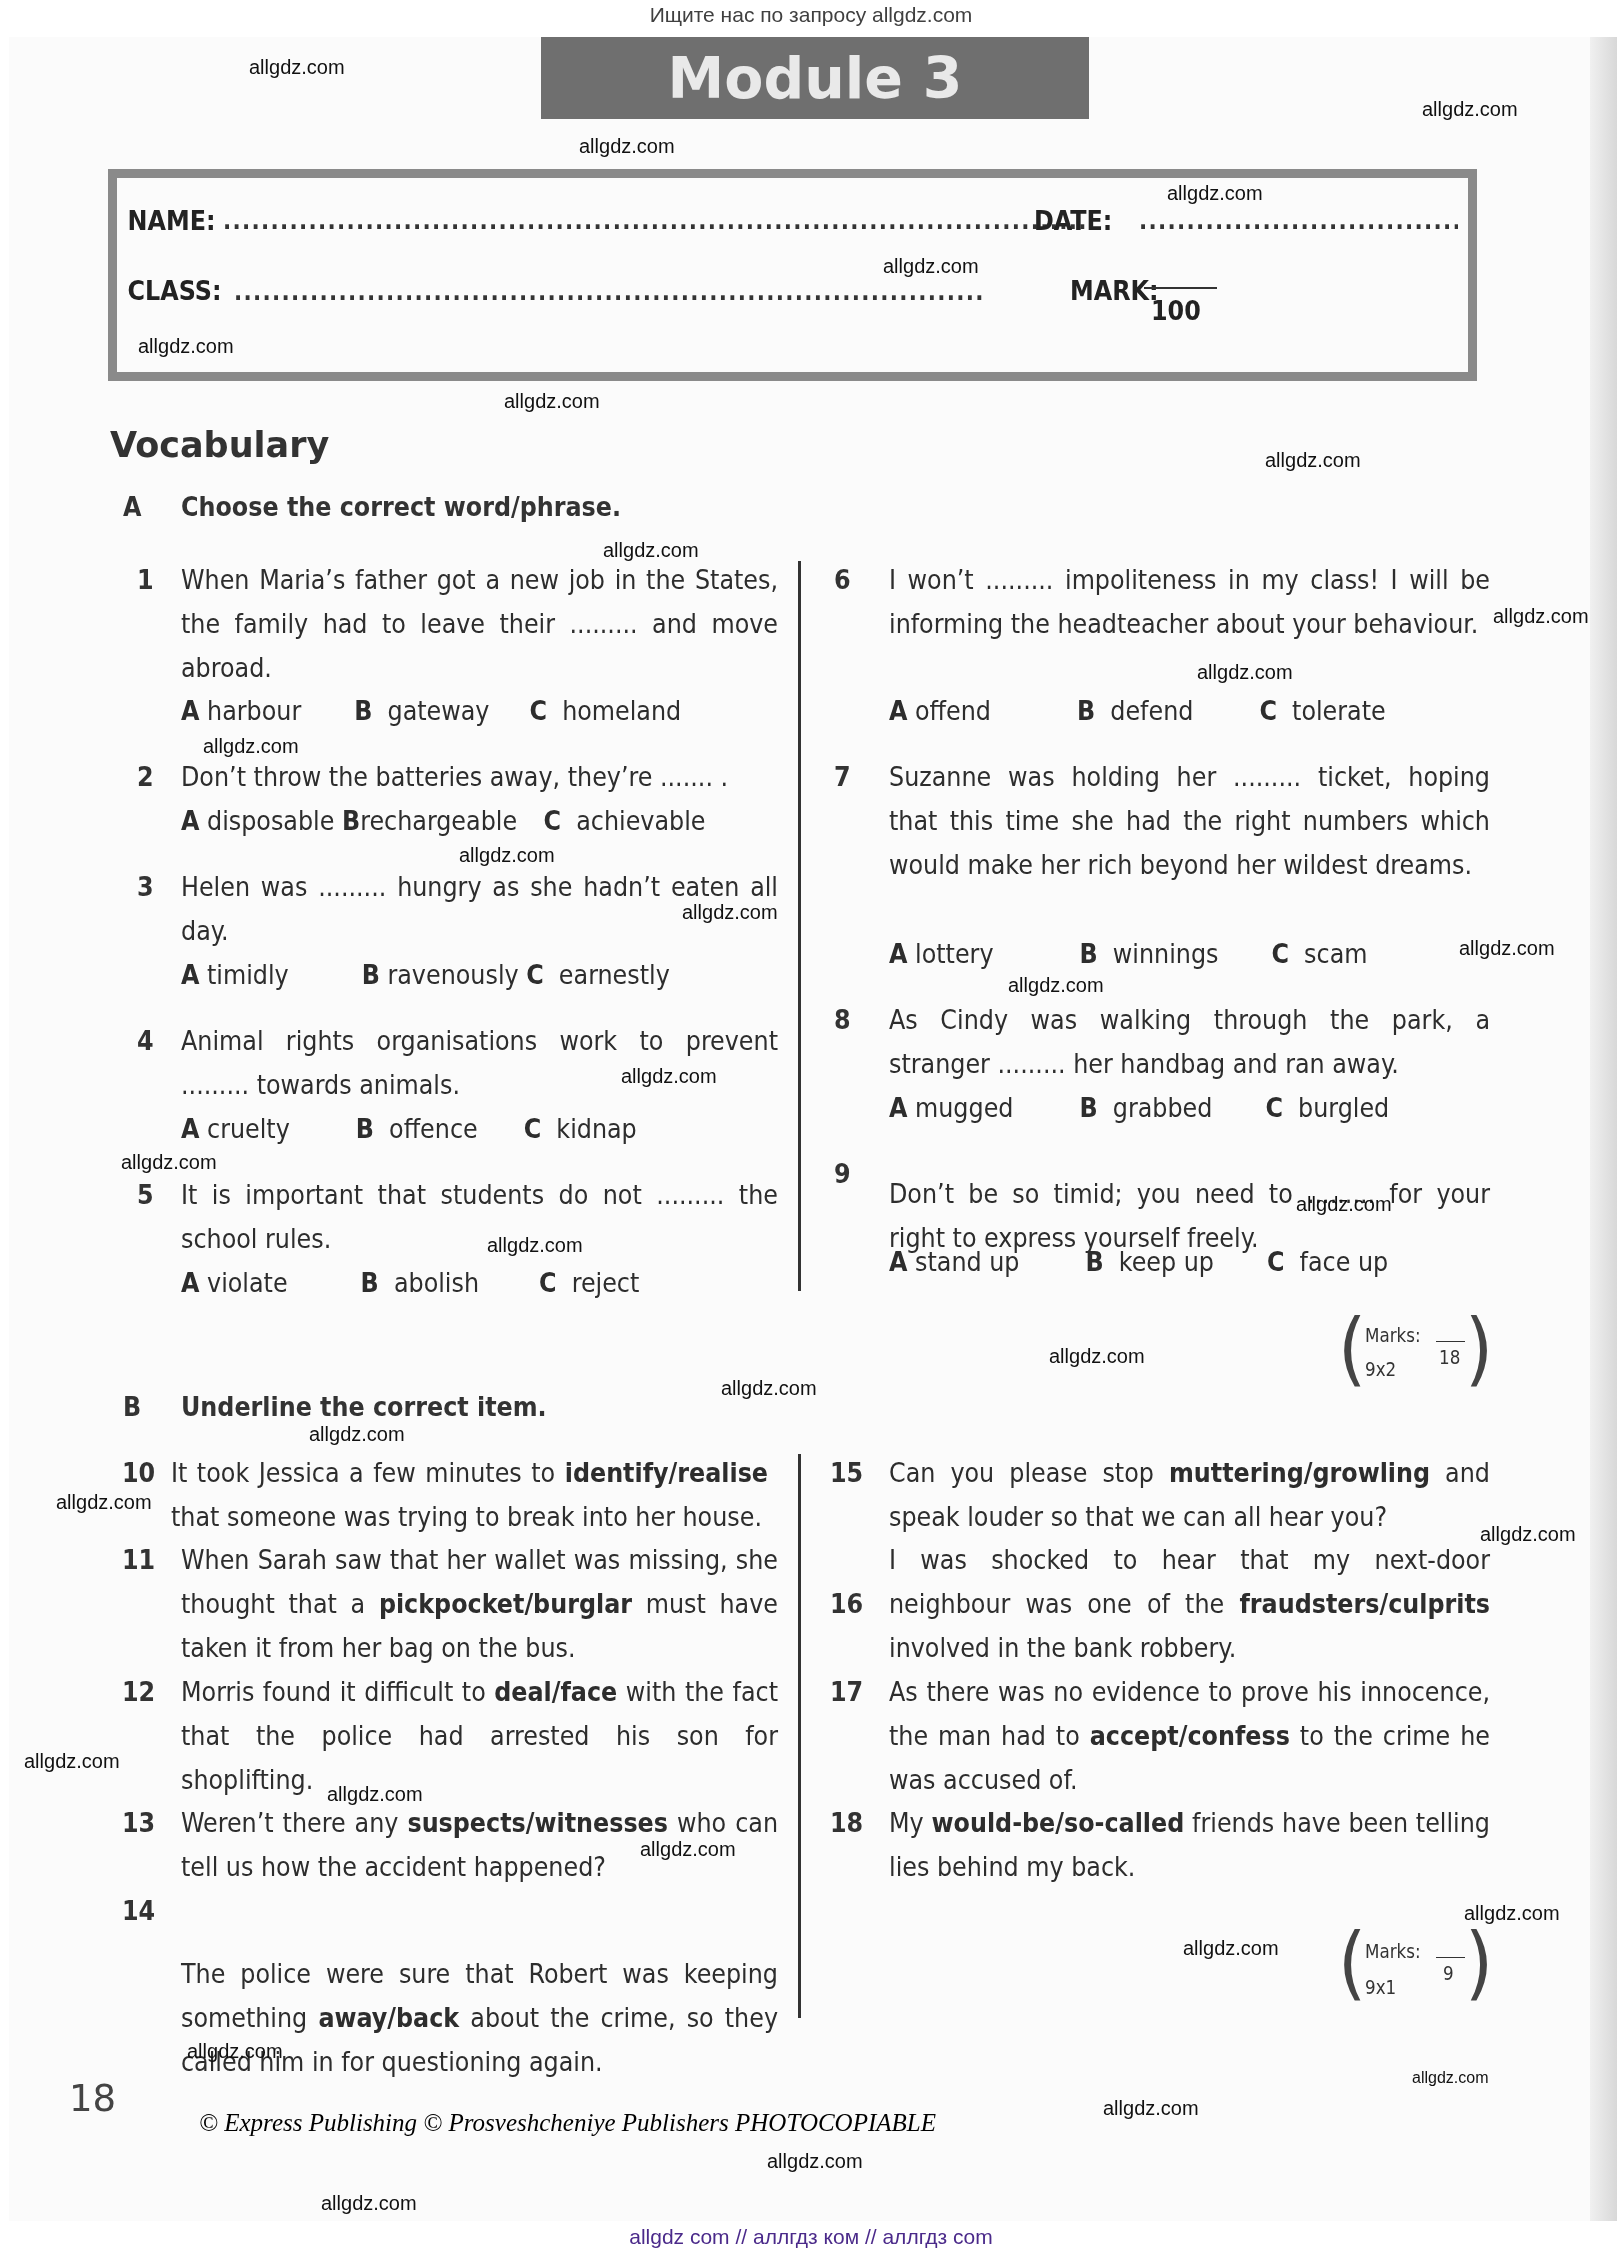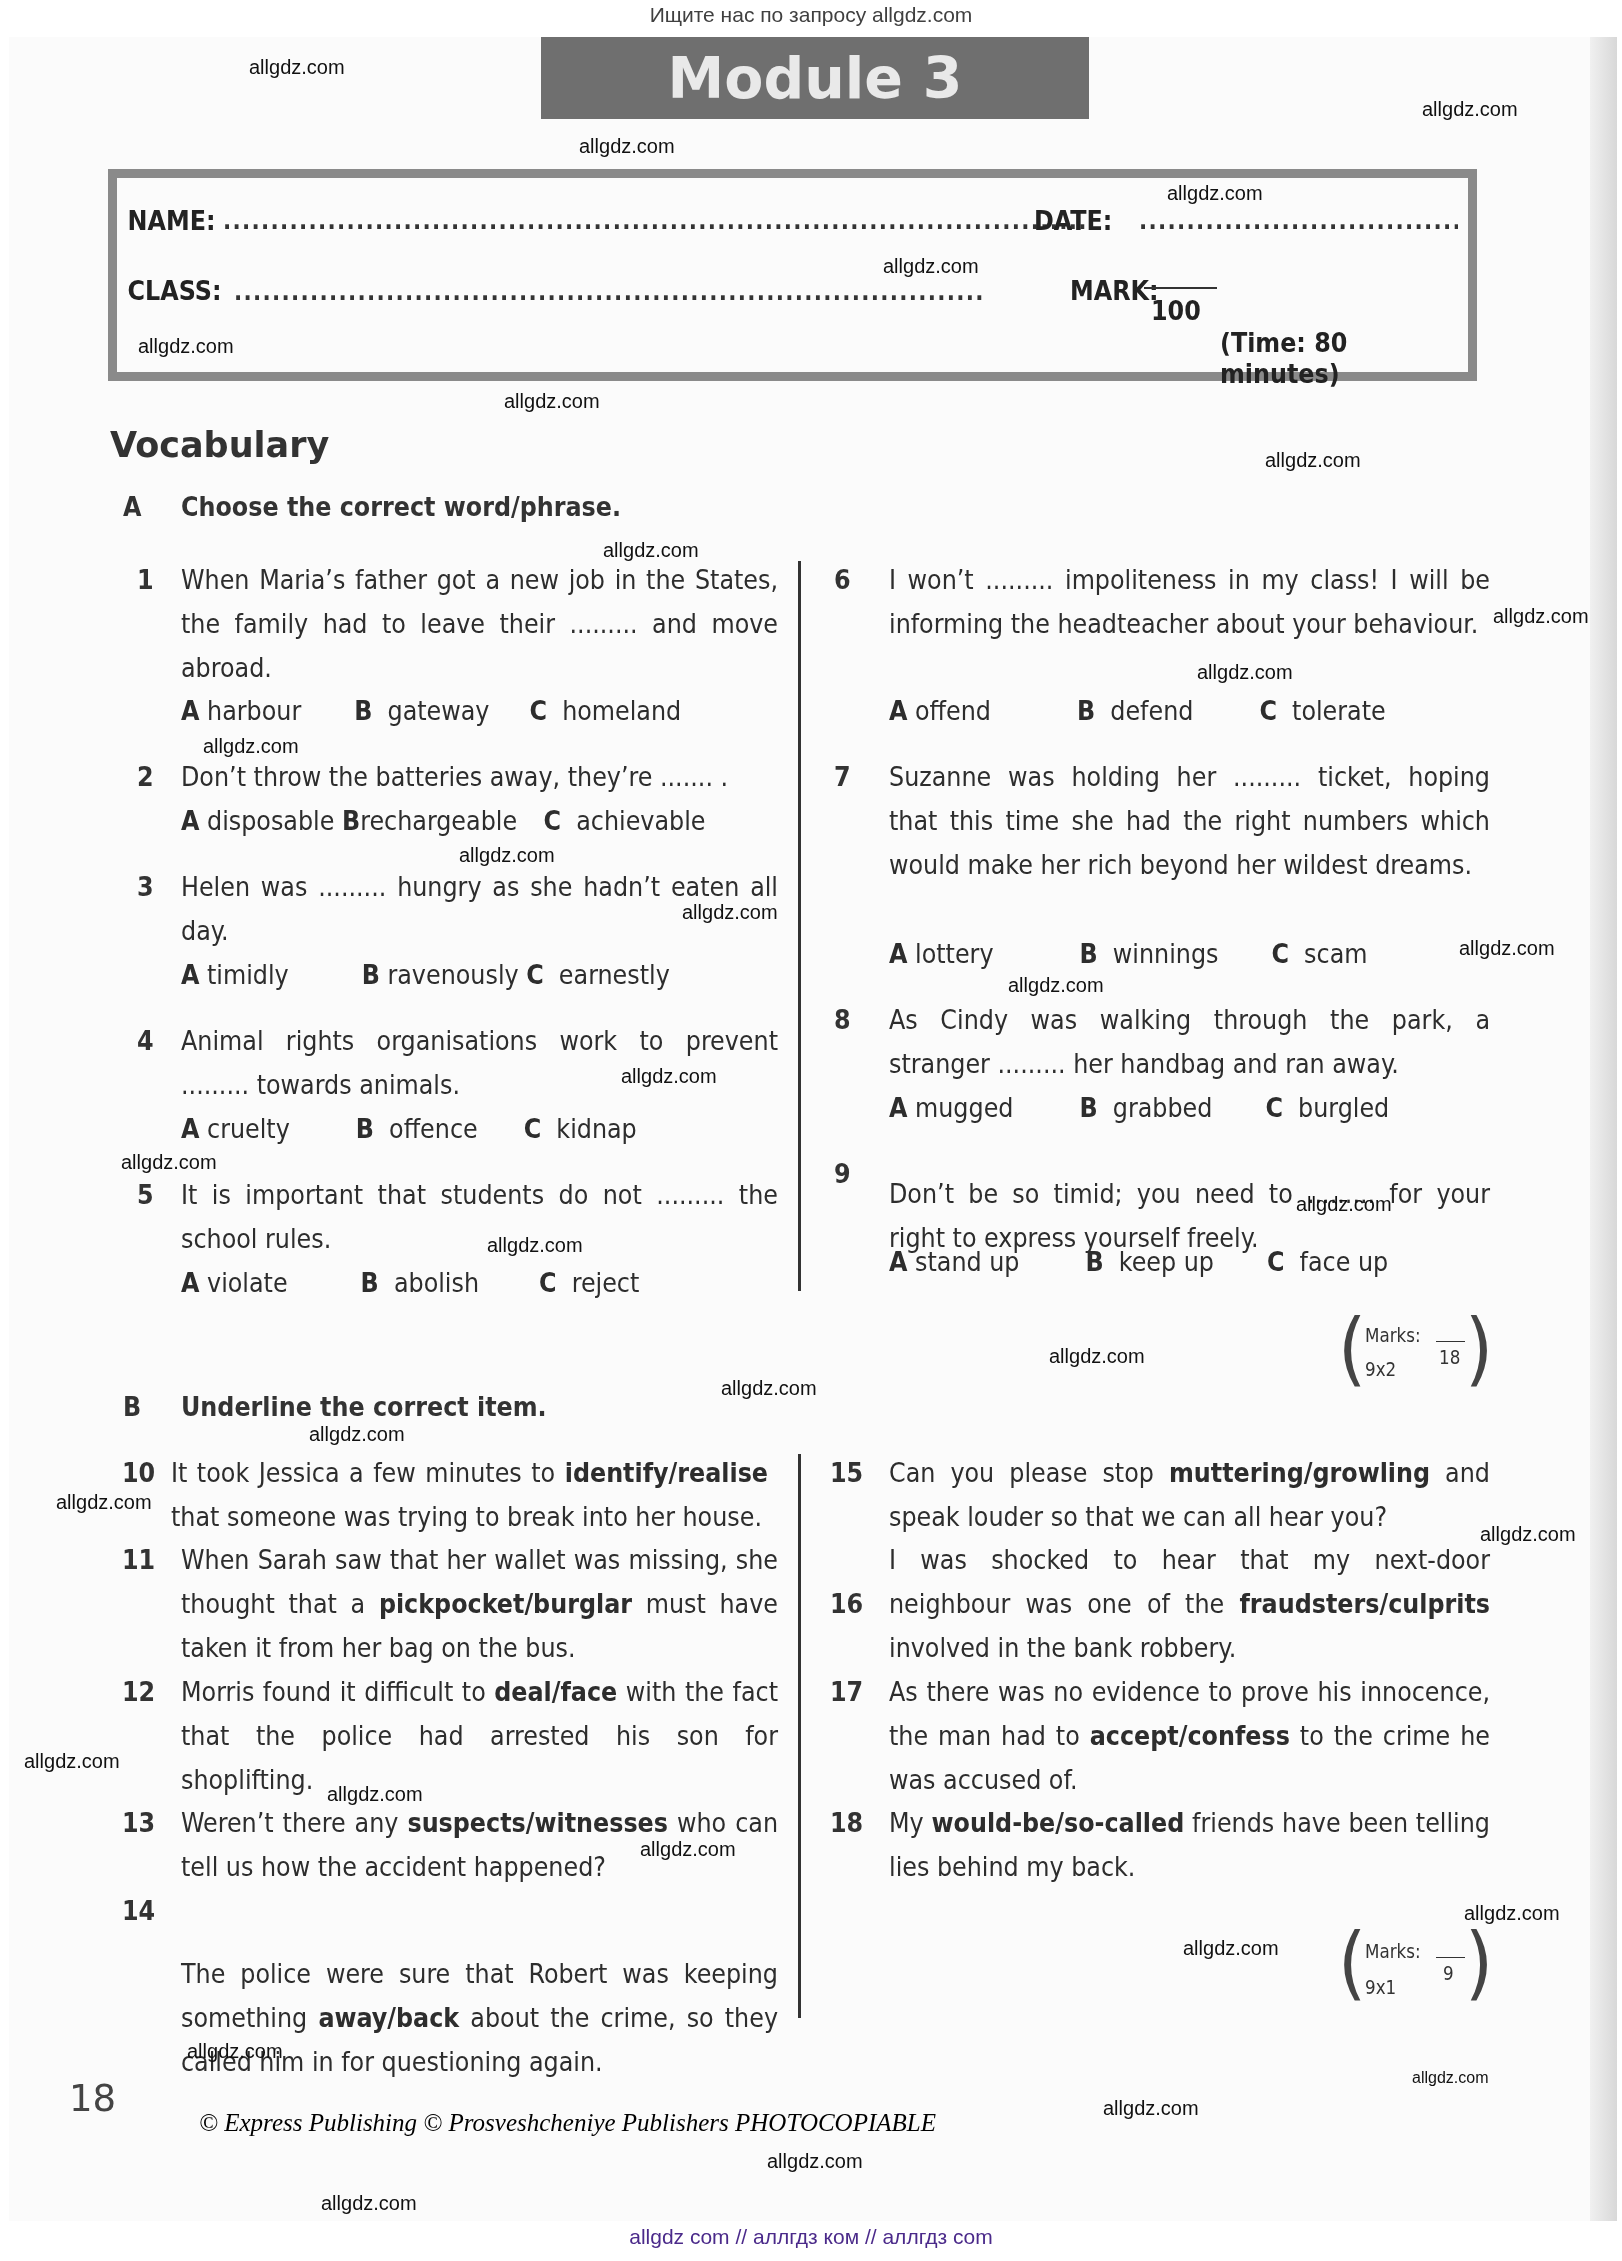--- a/index.html
+++ b/index.html
@@ -40,21 +40,20 @@
 <div class="abs infobox">
   <span class="lbl" style="left:10.6px;top:26.5px;">NAME:</span>
   <span class="dots" style="left:106px;top:29px;width:869px;">..................................................................................................................................................................</span>
   <span class="lbl" style="left:917px;top:26.5px;">DATE:</span>
   <span class="dots" style="left:1022px;top:29px;width:319px;">............................................................</span>
   <span class="lbl" style="left:10.6px;top:97px;">CLASS:</span>
   <span class="dots" style="left:117px;top:100px;width:750px;">..................................................................................................................................................</span>
   <span class="lbl" style="left:917px;top:97px;margin-left:36px;">MARK:</span>
   <span class="abs" style="left:1027px;top:109px;width:73px;height:2px;background:#333;"></span>
   <span class="lbl" style="left:1034px;top:117px;">100</span>
-  <span class="lbl" style="left:1103px;top:149px;">(Time: 80 minutes)</span>
 </div>
 
 <div class="abs h2" style="left:110px;top:425px;">Vocabulary</div>
 
 <div class="abs sec" style="left:123px;top:491px;">A</div>
 <div class="abs sec" style="left:181px;top:491px;">Choose the correct word/phrase.</div>
 
 <div class="vline" style="left:798px;top:561px;height:730px;"></div>
 
 <div class="qn" style="left:137px;top:558px;">1</div>

